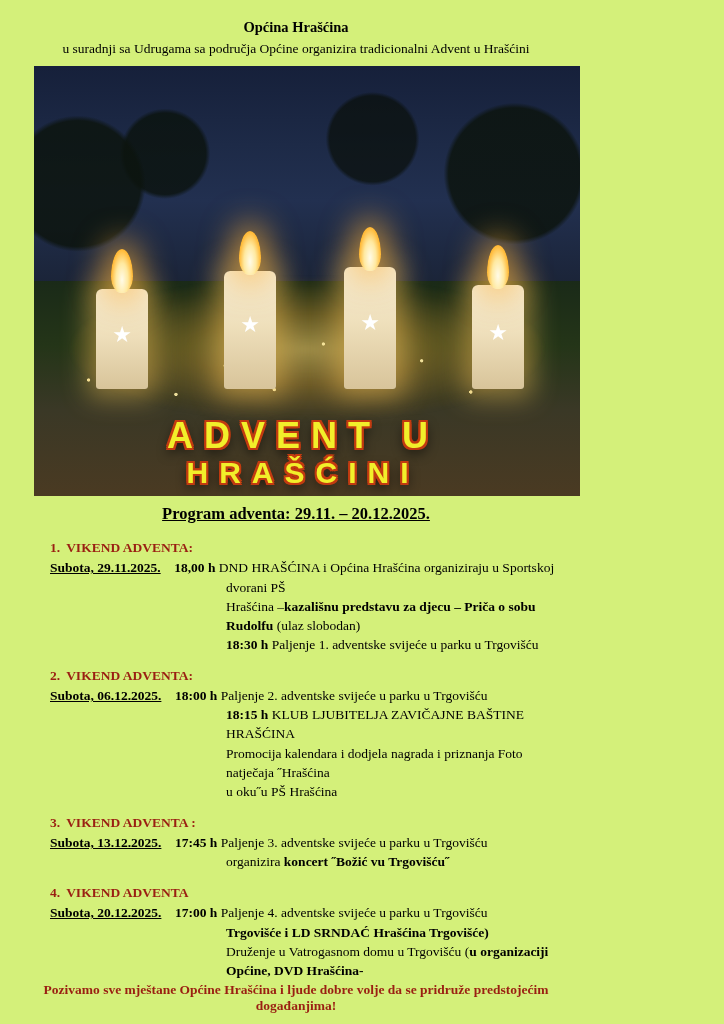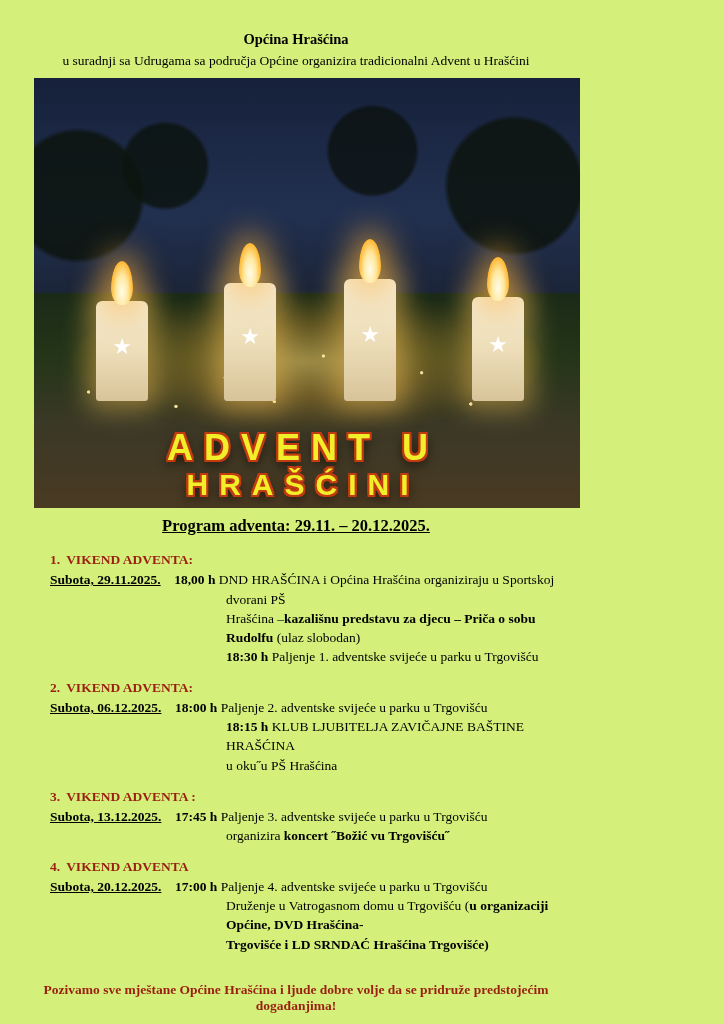--- a/index.html
+++ b/index.html
@@ -12,21 +12,21 @@
     background: #d4f07a;
     font-family: "Liberation Serif", serif;
     color: #000;
     overflow: hidden;
   }
   .page {
     position: relative;
     width: 592px;
     height: 1024px;
     box-sizing: border-box;
-    padding: 30px 34px 10px 34px;
+    padding: 18px 34px 10px 34px;
   }
 
   
   .header {
     text-align: center;
   }
   .org-title {
     font-size: 14.5px;
     font-weight: bold;
     line-height: 1.3;
@@ -247,30 +247,31 @@
       <div class="block">
         <div class="weekend-head"><span class="num">1.</span><span>VIKEND ADVENTA:</span></div>
         <div class="line indent1"><span class="date">Subota, 29.11.2025.</span>&nbsp;&nbsp;&nbsp;&nbsp;<span class="time">18,00 h</span><span> DND HRAŠĆINA i Općina Hrašćina organiziraju u Sportskoj dvorani PŠ</span></div>
         <div class="line indent2"><span>Hrašćina –</span><span class="b">kazališnu predstavu za djecu – Priča o sobu Rudolfu</span><span>  (ulaz slobodan)</span></div>
         <div class="line indent2"><span class="time">18:30 h</span><span> Paljenje 1. adventske svijeće u parku u Trgovišću</span></div>
       </div>
       <div class="block">
         <div class="weekend-head"><span class="num">2.</span><span>VIKEND ADVENTA:</span></div>
         <div class="line indent1"><span class="date">Subota, 06.12.2025.</span>&nbsp;&nbsp;&nbsp;&nbsp;<span class="time">18:00 h</span><span> Paljenje 2. adventske svijeće u parku u Trgovišću</span></div>
         <div class="line indent2"><span class="time">18:15 h</span><span> KLUB LJUBITELJA ZAVIČAJNE BAŠTINE HRAŠĆINA</span></div>
+        <div class="line indent2"><span>Promocija kalendara i dodjela nagrada i priznanja Foto natječaja ˝Hrašćina</span></div>
         <div class="line indent2"><span>u oku˝u PŠ Hrašćina</span></div>
       </div>
       <div class="block">
         <div class="weekend-head"><span class="num">3.</span><span>VIKEND ADVENTA :</span></div>
         <div class="line indent1"><span class="date">Subota, 13.12.2025.</span>&nbsp;&nbsp;&nbsp;&nbsp;<span class="time">17:45 h</span><span> Paljenje 3. adventske svijeće u parku u Trgovišću</span></div>
         <div class="line indent2"><span>organizira </span><span class="b">koncert ˝Božić vu Trgovišću˝</span></div>
       </div>
       <div class="block">
         <div class="weekend-head"><span class="num">4.</span><span>VIKEND ADVENTA</span></div>
         <div class="line indent1"><span class="date">Subota, 20.12.2025.</span>&nbsp;&nbsp;&nbsp;&nbsp;<span class="time">17:00 h</span><span> Paljenje 4. adventske svijeće u parku u Trgovišću</span></div>
+        <div class="line indent2"><span class="b">Trgovišće i LD SRNDAĆ Hrašćina Trgovišće)</span></div>
         <div class="line indent2"><span>Druženje u Vatrogasnom domu u Trgovišću (</span><span class="b">u organizaciji Općine, DVD Hrašćina-</span></div>
-        <div class="line indent2"><span class="b">Trgovišće i LD SRNDAĆ Hrašćina Trgovišće)</span></div>
       </div>
     </div>
 
   <div class="footer">Pozivamo sve mještane Općine Hrašćina i ljude dobre volje da se pridruže predstojećim događanjima!</div>
 
 </div>
 
 </body></html>

